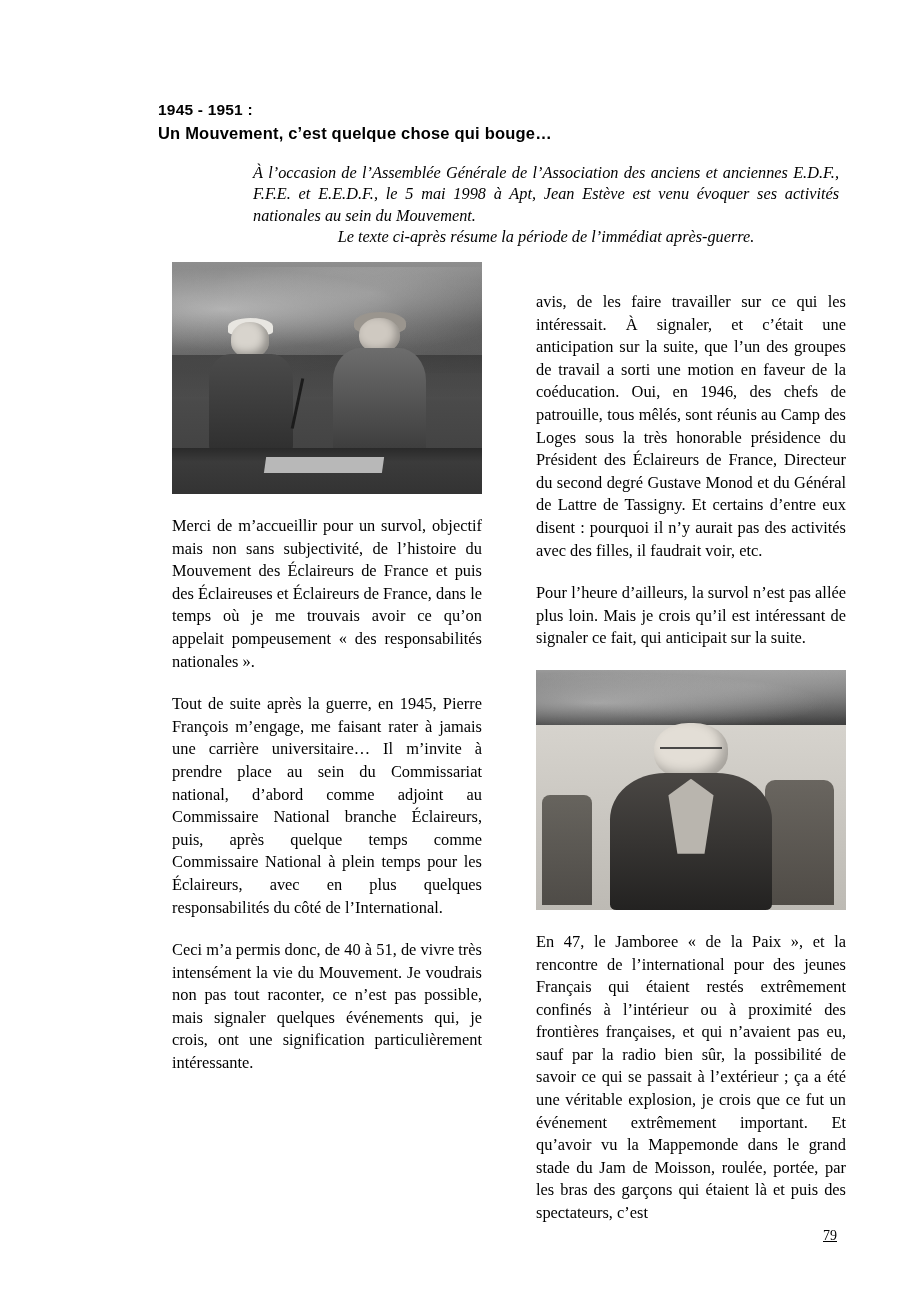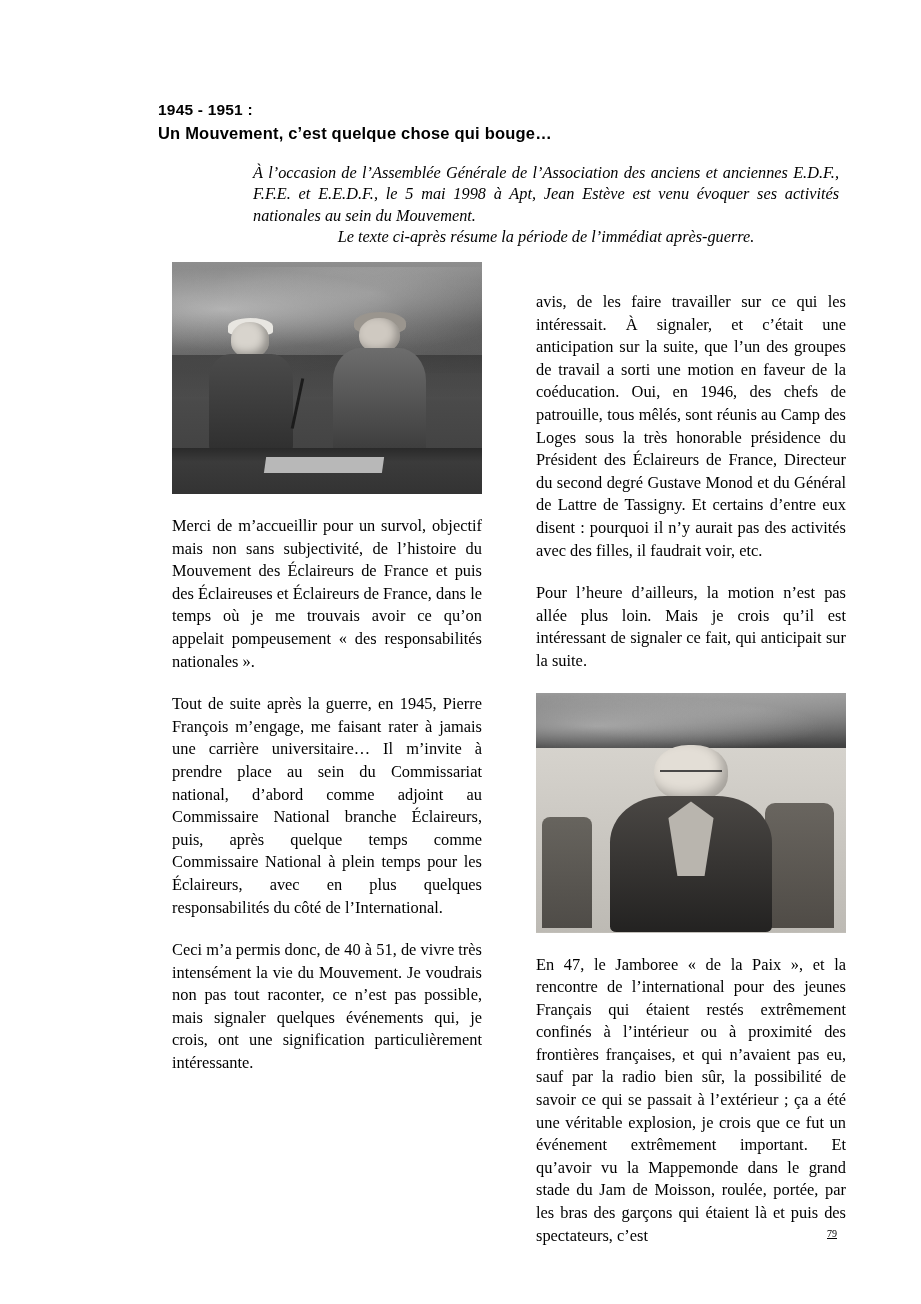--- a/index.html
+++ b/index.html
@@ -269,21 +269,21 @@
     left: 36%; top: 30%;
     width: 28%; height: 40%;
     background: #b9b5ae;
     clip-path: polygon(50% 0%, 100% 22%, 80% 100%, 20% 100%, 0% 22%);
   }
 
   .page-number {
     position: absolute;
     right: 84px;
     top: 1228px;
-    font-size: 10px;
+    font-size: 14px;
     font-family: "Liberation Serif", serif;
     text-decoration: underline;
   }
 </style>
 </head>
 <body>
 
 <div class="page">
 
   <div class="title-block">
@@ -317,21 +317,21 @@
       <div class="p1-paper"></div>
     </div>
 
     <p class="para">Merci de m’accueillir pour un survol, objectif mais non sans subjectivité, de l’histoire du Mouvement des Éclaireurs de France et puis des Éclaireuses et Éclaireurs de France, dans le temps où je me trouvais avoir ce qu’on appelait pompeusement « des responsabilités nationales ».</p>
     <p class="para">Tout de suite après la guerre, en 1945, Pierre François m’engage, me faisant rater à jamais une carrière universitaire… Il m’invite à prendre place au sein du Commissariat national, d’abord comme adjoint au Commissaire National branche Éclaireurs, puis, après quelque temps comme Commissaire National à plein temps pour les Éclaireurs, avec en plus quelques responsabilités du côté de l’International.</p>
     <p class="para">Ceci m’a permis donc, de 40 à 51, de vivre très intensément la vie du Mouvement. Je voudrais non pas tout raconter, ce n’est pas possible, mais signaler quelques événements qui, je crois, ont une signification particulièrement intéressante.</p>
   </div>
 
   <div class="col-right">
     <p class="para">avis, de les faire travailler sur ce qui les intéressait. À signaler, et c’était une anticipation sur la suite, que l’un des groupes de travail a sorti une motion en faveur de la coéducation. Oui, en 1946, des chefs de patrouille, tous mêlés, sont réunis au Camp des Loges sous la très honorable présidence du Président des Éclaireurs de France, Directeur du second degré Gustave Monod et du Général de Lattre de Tassigny. Et certains d’entre eux disent : pourquoi il n’y aurait pas des activités avec des filles, il faudrait voir, etc.</p>
-    <p class="para">Pour l’heure d’ailleurs, la motion n’est pas allée plus loin. Mais je crois qu’il est intéressant de signaler ce fait, qui anticipait sur la suite.</p>
+    <p class="para">Pour l’heure d’ailleurs, la survol n’est pas allée plus loin. Mais je crois qu’il est intéressant de signaler ce fait, qui anticipait sur la suite.</p>
 
     <div class="photo photo-2">
       <div class="p2-bg"></div>
       <div class="p2-sky"></div>
       <div class="p2-wall"></div>
       <div class="p2-chair2"></div>
       <div class="p2-chair"></div>
       <div class="figC">
         <div class="head"></div>
         <div class="glasses"></div>

